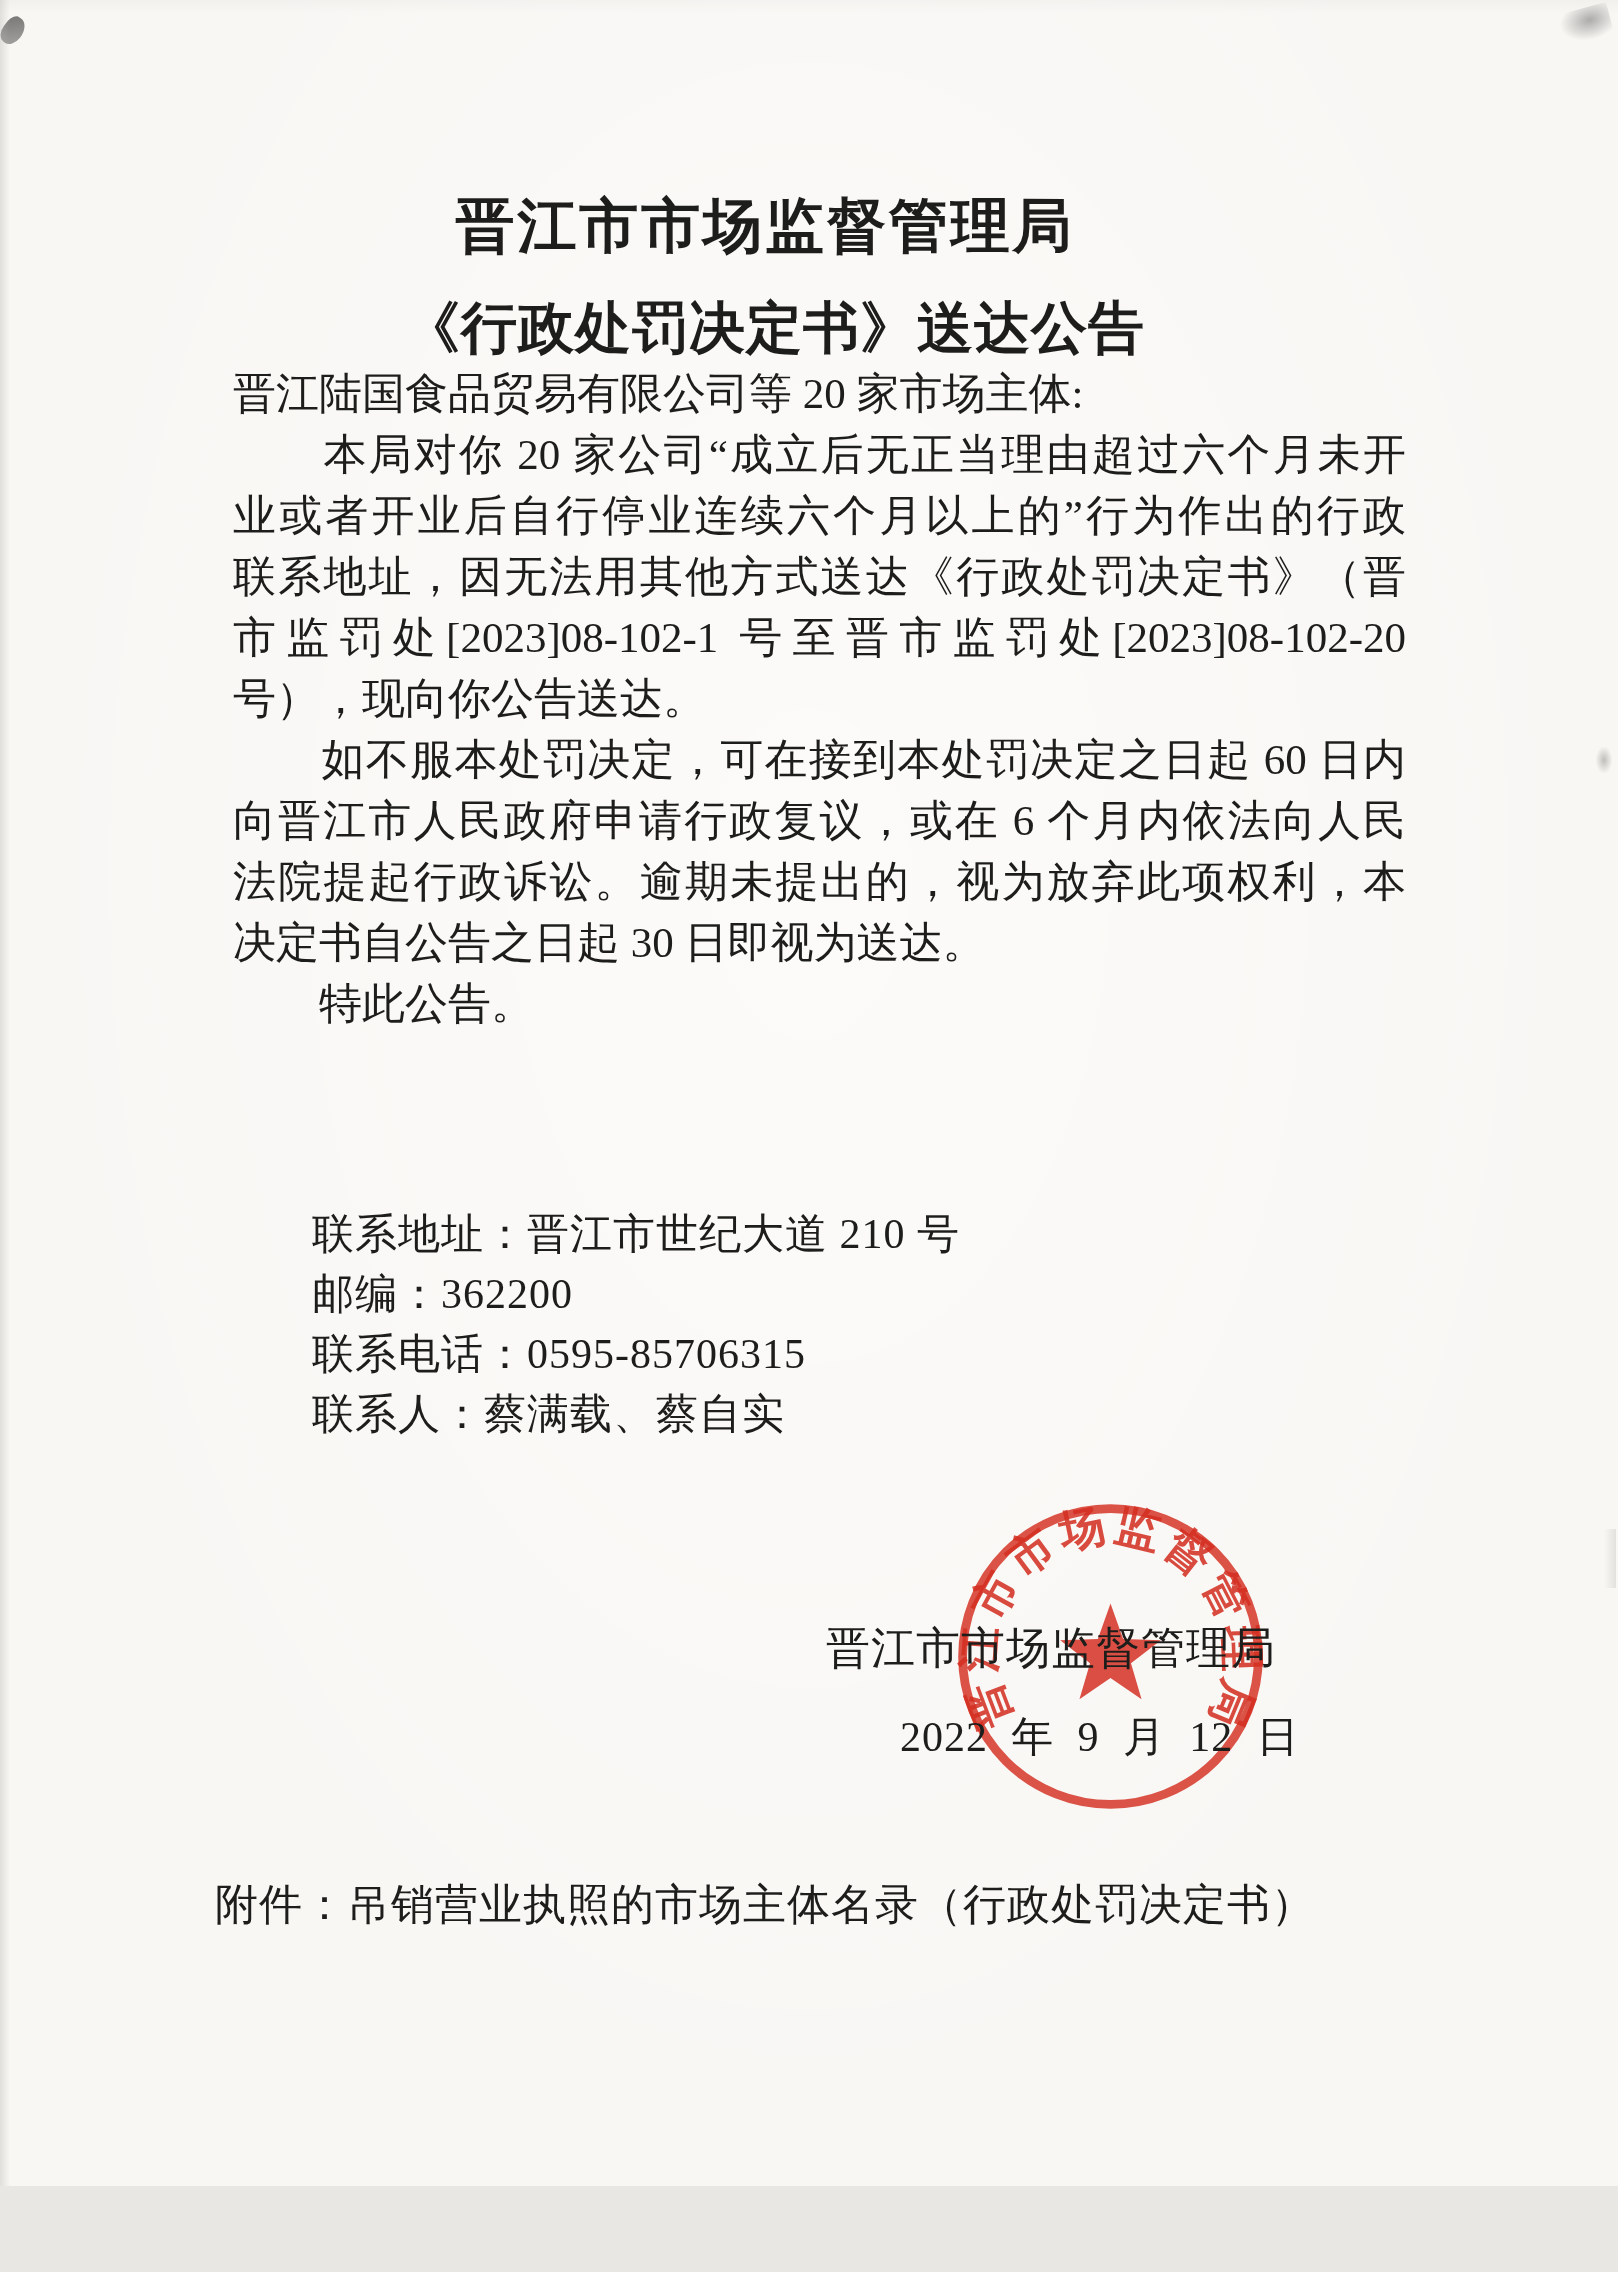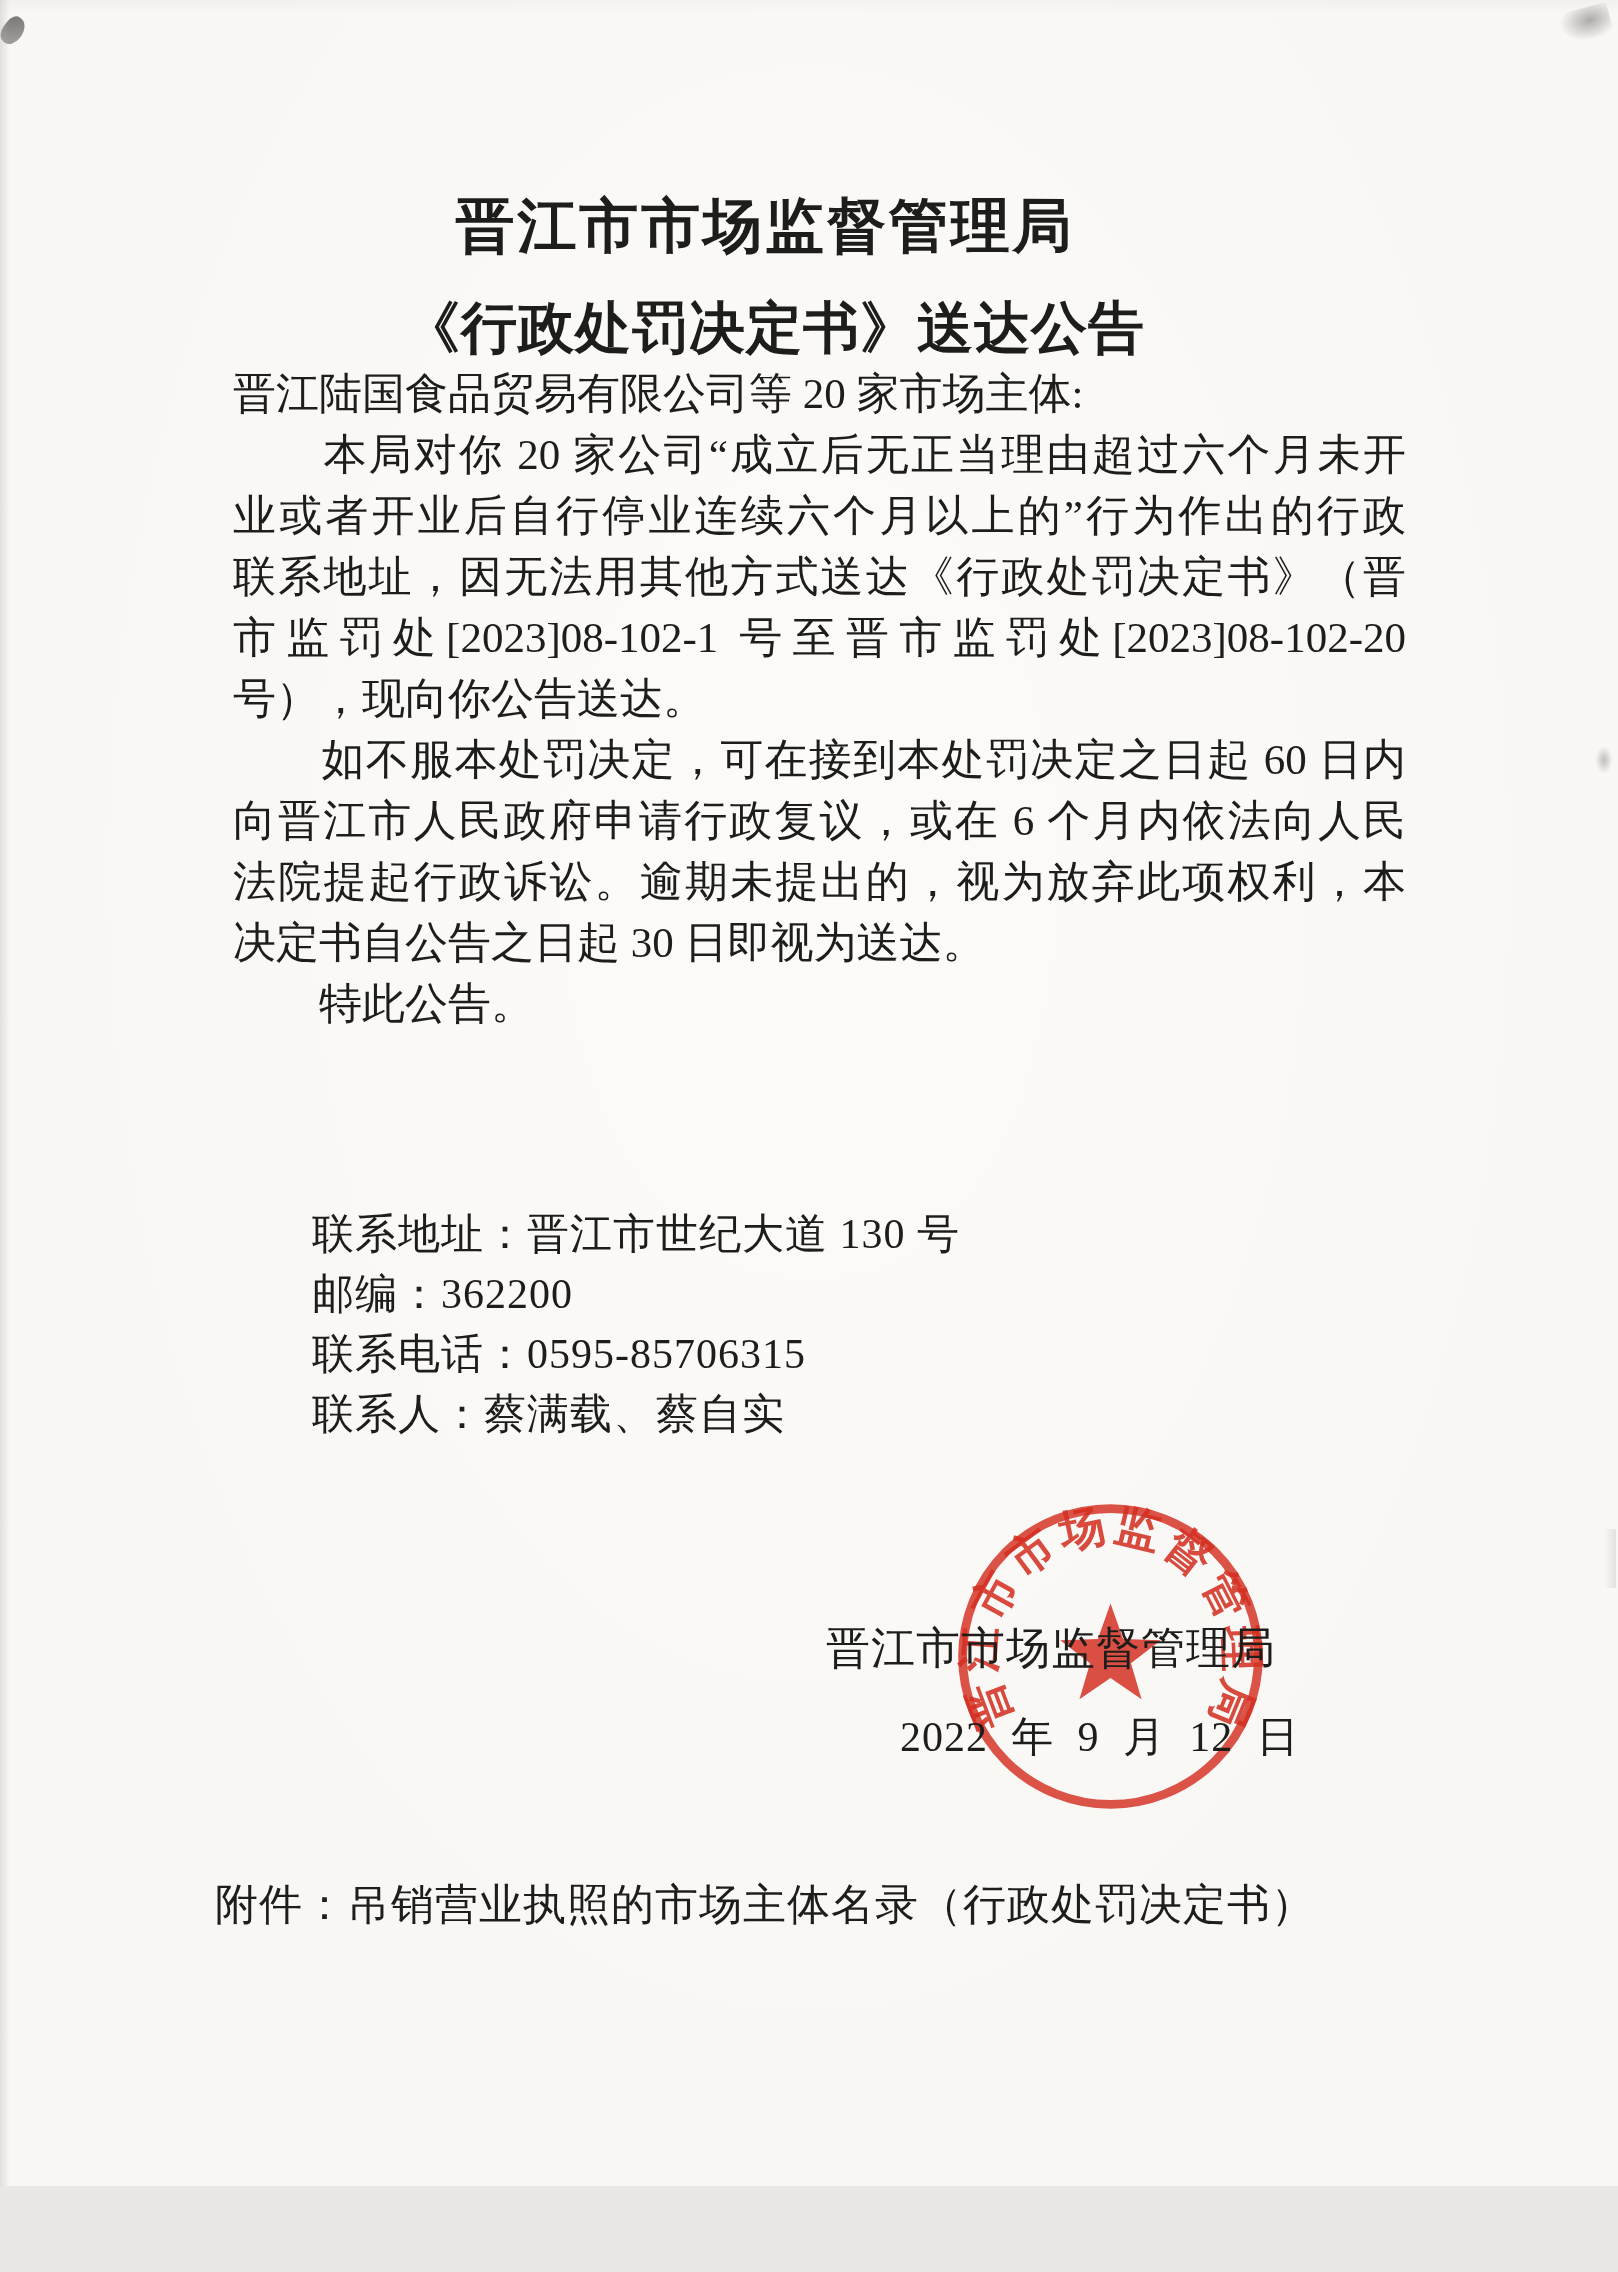--- a/index.html
+++ b/index.html
@@ -89,21 +89,21 @@
       <div class="body-line">市监罚处[2023]08-102-1 号至晋市监罚处[2023]08-102-20</div>
       <div class="body-line">号），现向你公告送达。</div>
       <div class="body-line">　　如不服本处罚决定，可在接到本处罚决定之日起 60 日内</div>
       <div class="body-line">向晋江市人民政府申请行政复议，或在 6 个月内依法向人民</div>
       <div class="body-line">法院提起行政诉讼。逾期未提出的，视为放弃此项权利，本</div>
       <div class="body-line">决定书自公告之日起 30 日即视为送达。</div>
       <div class="body-line">　　特此公告。</div>
     </div>
 
   <div class="contact-block">
-    <div>联系地址：晋江市世纪大道 130 号</div>
+    <div>联系地址：晋江市世纪大道 210 号</div>
     <div>邮编：362200</div>
     <div>联系电话：0595-85706315</div>
     <div>联系人：蔡满载、蔡自实</div>
   </div>
 
   <svg class="seal" width="333" height="333" viewBox="0 0 340 340" aria-hidden="true">
     <defs>
       <path id="sealArc" d="M 73.4 237.7 A 118 118 0 1 1 266.6 237.7" fill="none"></path>
     </defs>
     <circle cx="170" cy="170" r="151" fill="none" stroke="#d92f21" stroke-width="9" opacity="0.82"></circle>

